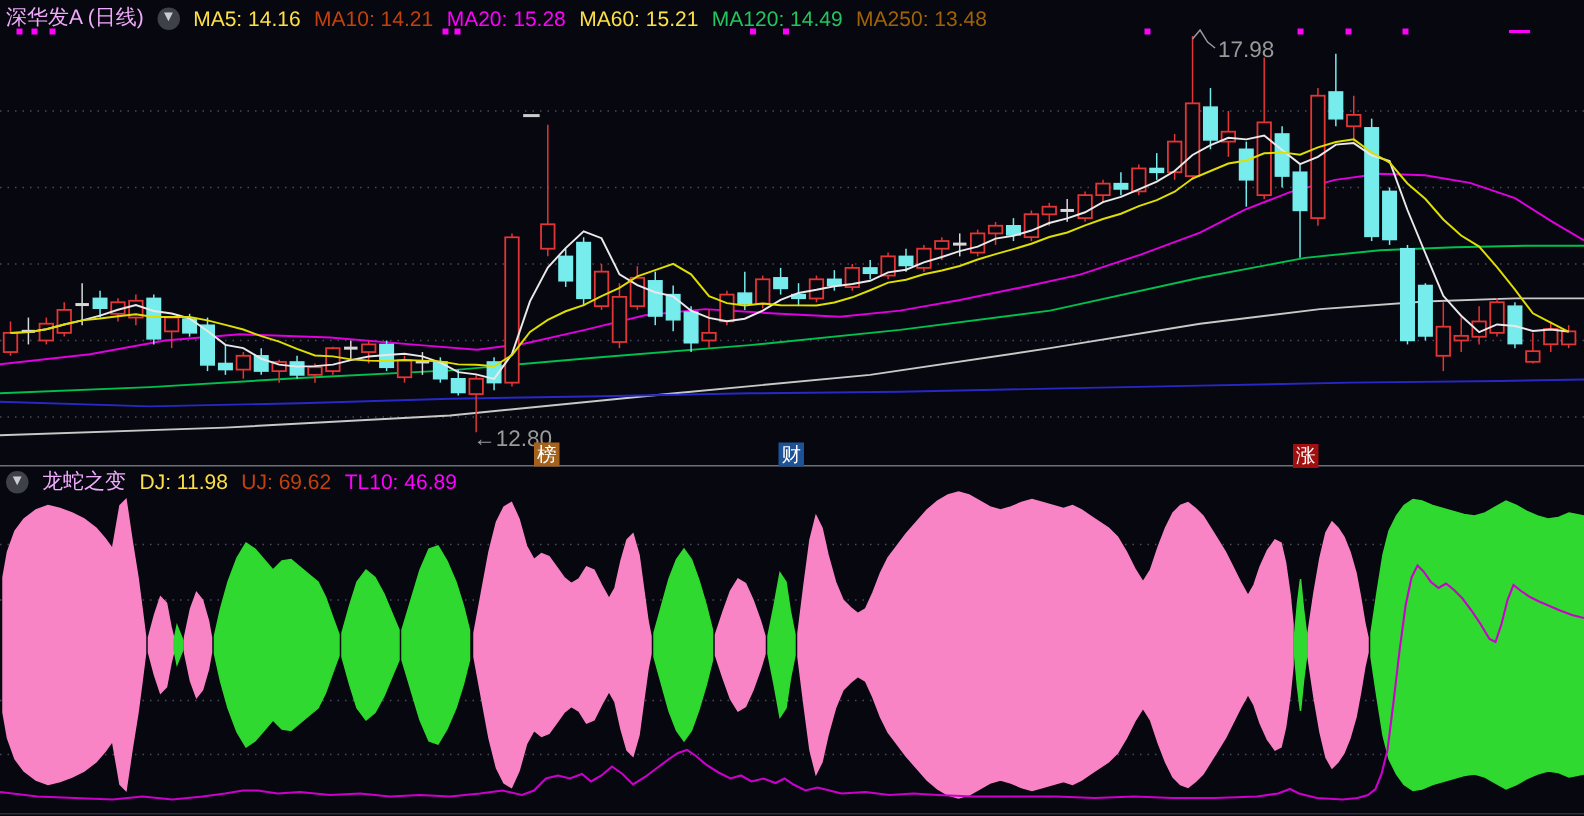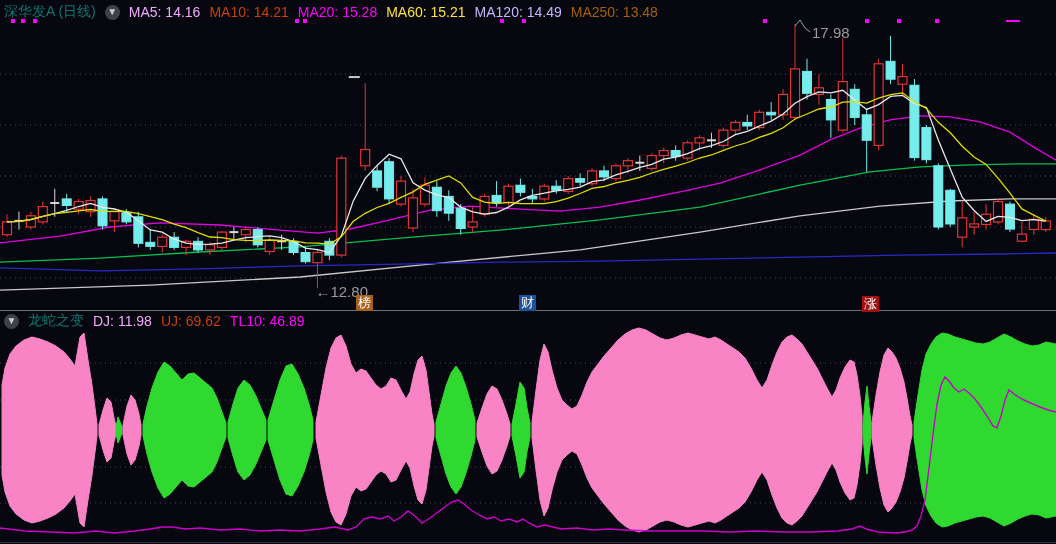--- a/index.html
+++ b/index.html
@@ -6,26 +6,26 @@
   #app{position:relative;width:1056px;height:544px;background:#07070f;overflow:hidden;
        font-family:"Liberation Sans","DejaVu Sans",sans-serif;}
   #chart-svg{position:absolute;left:0;top:0;z-index:1;}
   .label-row{position:absolute;left:0;display:flex;align-items:center;z-index:3;
              font-size:14px;white-space:nowrap;}
   #top-row{top:2px;left:4px;height:20px;gap:9px;}
   #sub-row{top:312px;left:4px;height:18px;gap:9px;}
   .chev{width:15px;height:15px;border-radius:50%;background:#3e4148;color:#c9ccd2;
         display:inline-flex;align-items:center;justify-content:center;
         font-size:10px;line-height:1;cursor:pointer;}
-  .c-title{color:#0f766e;}
-  .c-white{color:#f0abfc;}
+  .c-title{color:#f0abfc;}
+  .c-white{color:#fde047;}
   .c-yellow{color:#c2410c;}
   .c-magenta{color:#ff00ff;}
   .c-green{color:#fde047;}
-  .c-gray{color:#c4b5fd;}
+  .c-gray{color:#22c55e;}
   .c-blue{color:#a16207;}
   .wm{position:absolute;width:17px;height:16px;z-index:2;color:#fff;font-size:13px;
       line-height:16px;text-align:center;}
   .wm-bang{left:356px;top:295px;background:#a5621d;}
   .wm-cai{left:519px;top:295px;background:#1e5296;}
   .wm-zhang{left:862px;top:296px;background:#a01010;}
 </style>
 </head>
 <body>
 

